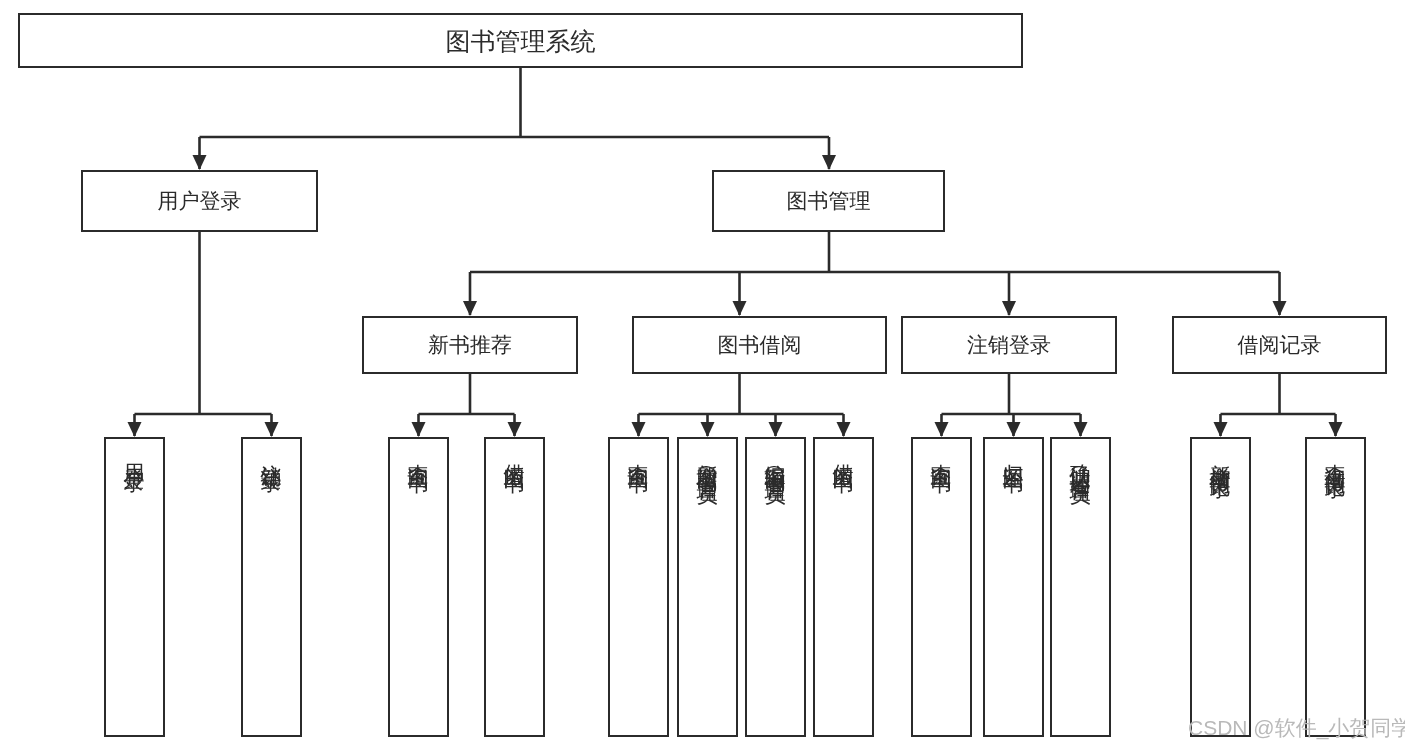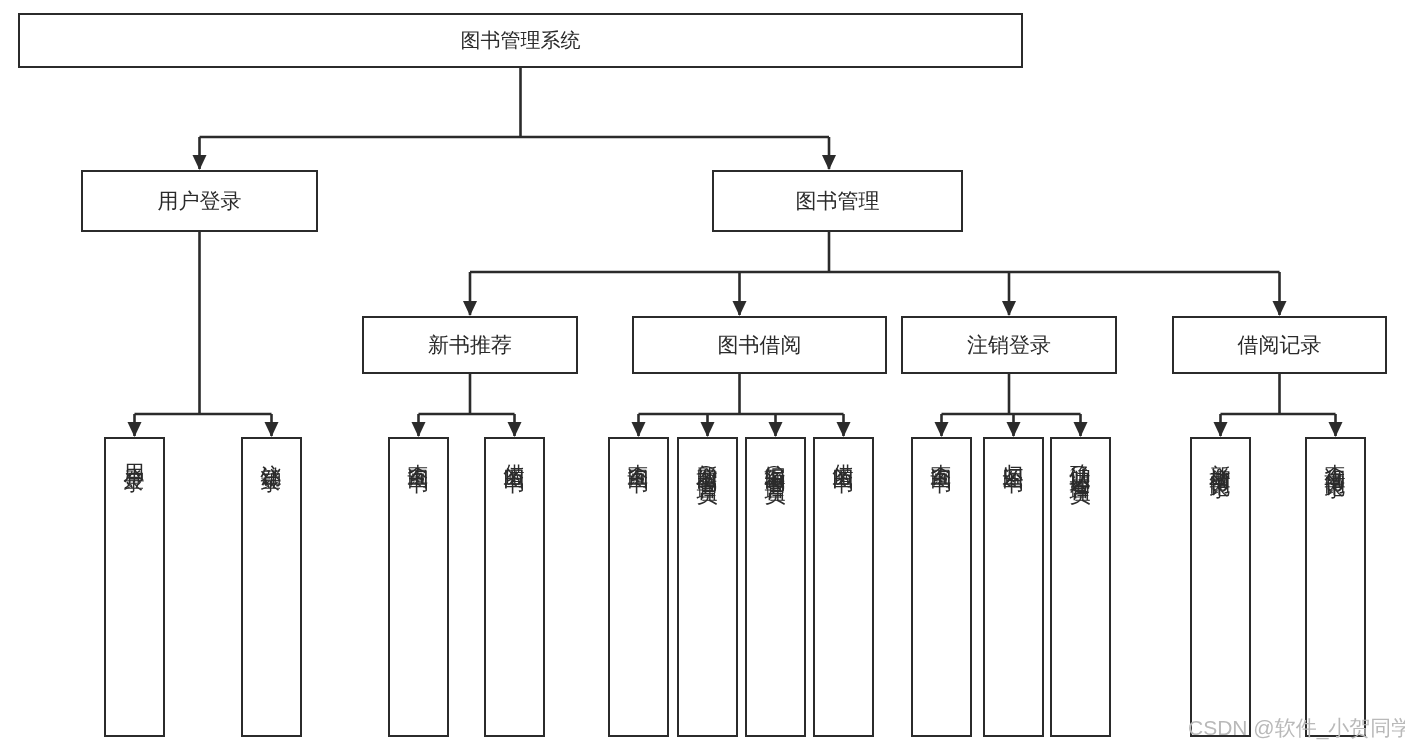--- a/index.html
+++ b/index.html
@@ -19,21 +19,21 @@
     align-items:center;
     justify-content:center;
   }
   .node-label{
     color:#2b2b2b;
     text-align:center;
     line-height:1.12;
     white-space:pre;
     user-select:none;
   }
-  .node-root .node-label{font-size:20px;}
+  .node-root .node-label{font-size:25px;}
   .node-l2 .node-label{font-size:21px;}
   .node-l3 .node-label{font-size:21px;}
   
   .node-leaf{align-items:flex-start;justify-content:center;padding-top:8px;}
   .node-leaf .node-label{
     writing-mode:vertical-rl;
     text-orientation:upright;
     font-size:21px;
     letter-spacing:3px;
     line-height:1;
@@ -106,21 +106,21 @@
       <path d="M 1335.5 414 L 1335.5 436"></path>
       <polygon points="1328.5,422 1342.5,422 1335.5,437"></polygon>
     </svg>
   <div id="nodes-layer">
       <div class="node-box node-root" style="left: 18px; top: 13px; width: 1005px; height: 55px;">
         <span class="node-label">图书管理系统</span>
       </div>
       <div class="node-box node-l2" style="left: 81px; top: 170px; width: 237px; height: 62px;">
         <span class="node-label">用户登录</span>
       </div>
-      <div class="node-box node-l2" style="left: 712px; top: 170px; width: 251px; height: 62px;">
+      <div class="node-box node-l2" style="left: 712px; top: 170px; width: 233px; height: 62px;">
         <span class="node-label">图书管理</span>
       </div>
       <div class="node-box node-l3" style="left: 362px; top: 316px; width: 216px; height: 58px;">
         <span class="node-label">新书推荐</span>
       </div>
       <div class="node-box node-l3" style="left: 632px; top: 316px; width: 255px; height: 58px;">
         <span class="node-label">图书借阅</span>
       </div>
       <div class="node-box node-l3" style="left: 901px; top: 316px; width: 216px; height: 58px;">
         <span class="node-label">注销登录</span>

